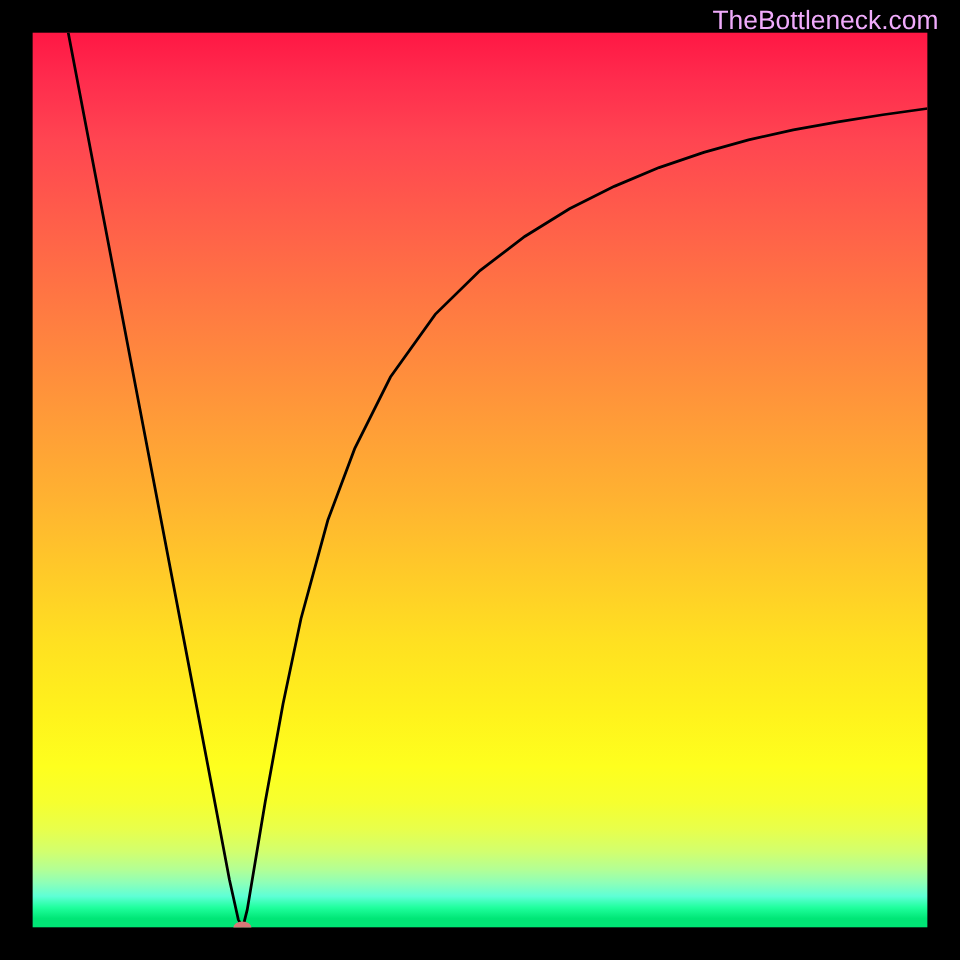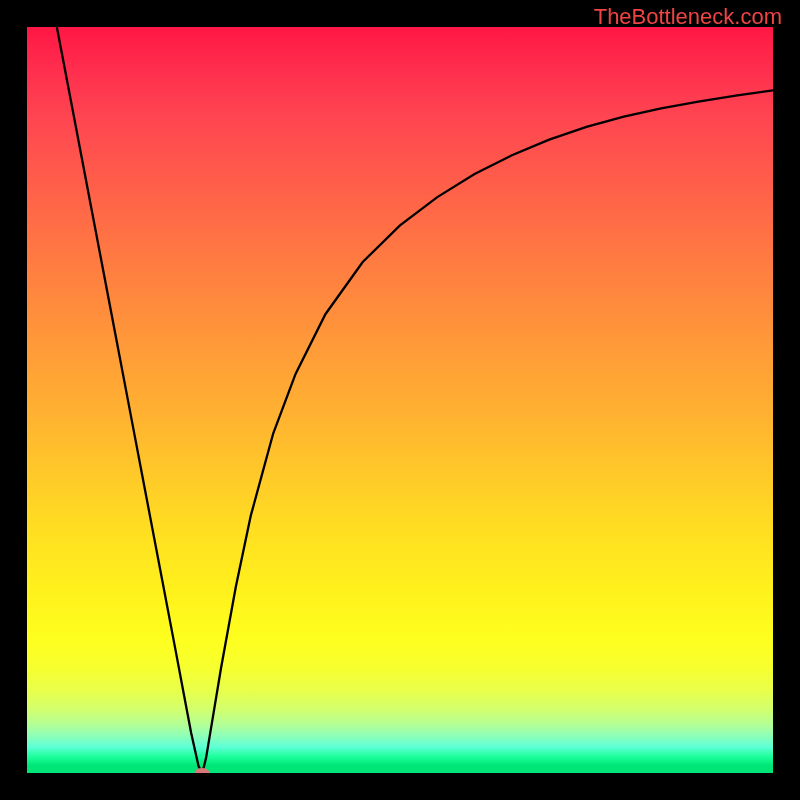--- a/index.html
+++ b/index.html
@@ -7,21 +7,21 @@
     width: 800px;
     height: 800px;
     background: #000;
     position: relative;
     font-family: Arial, sans-serif;
   }
   .watermark {
     position: absolute;
     top: 4px;
     right: 18px;
-    color: #ef4444;
+    color: #f0abfc;
     font-size: 22px;
     font-weight: 400;
     z-index: 10;
   }
   .plot-area {
     position: absolute;
     left: 27px;
     top: 27px;
     width: 746px;
     height: 746px;

